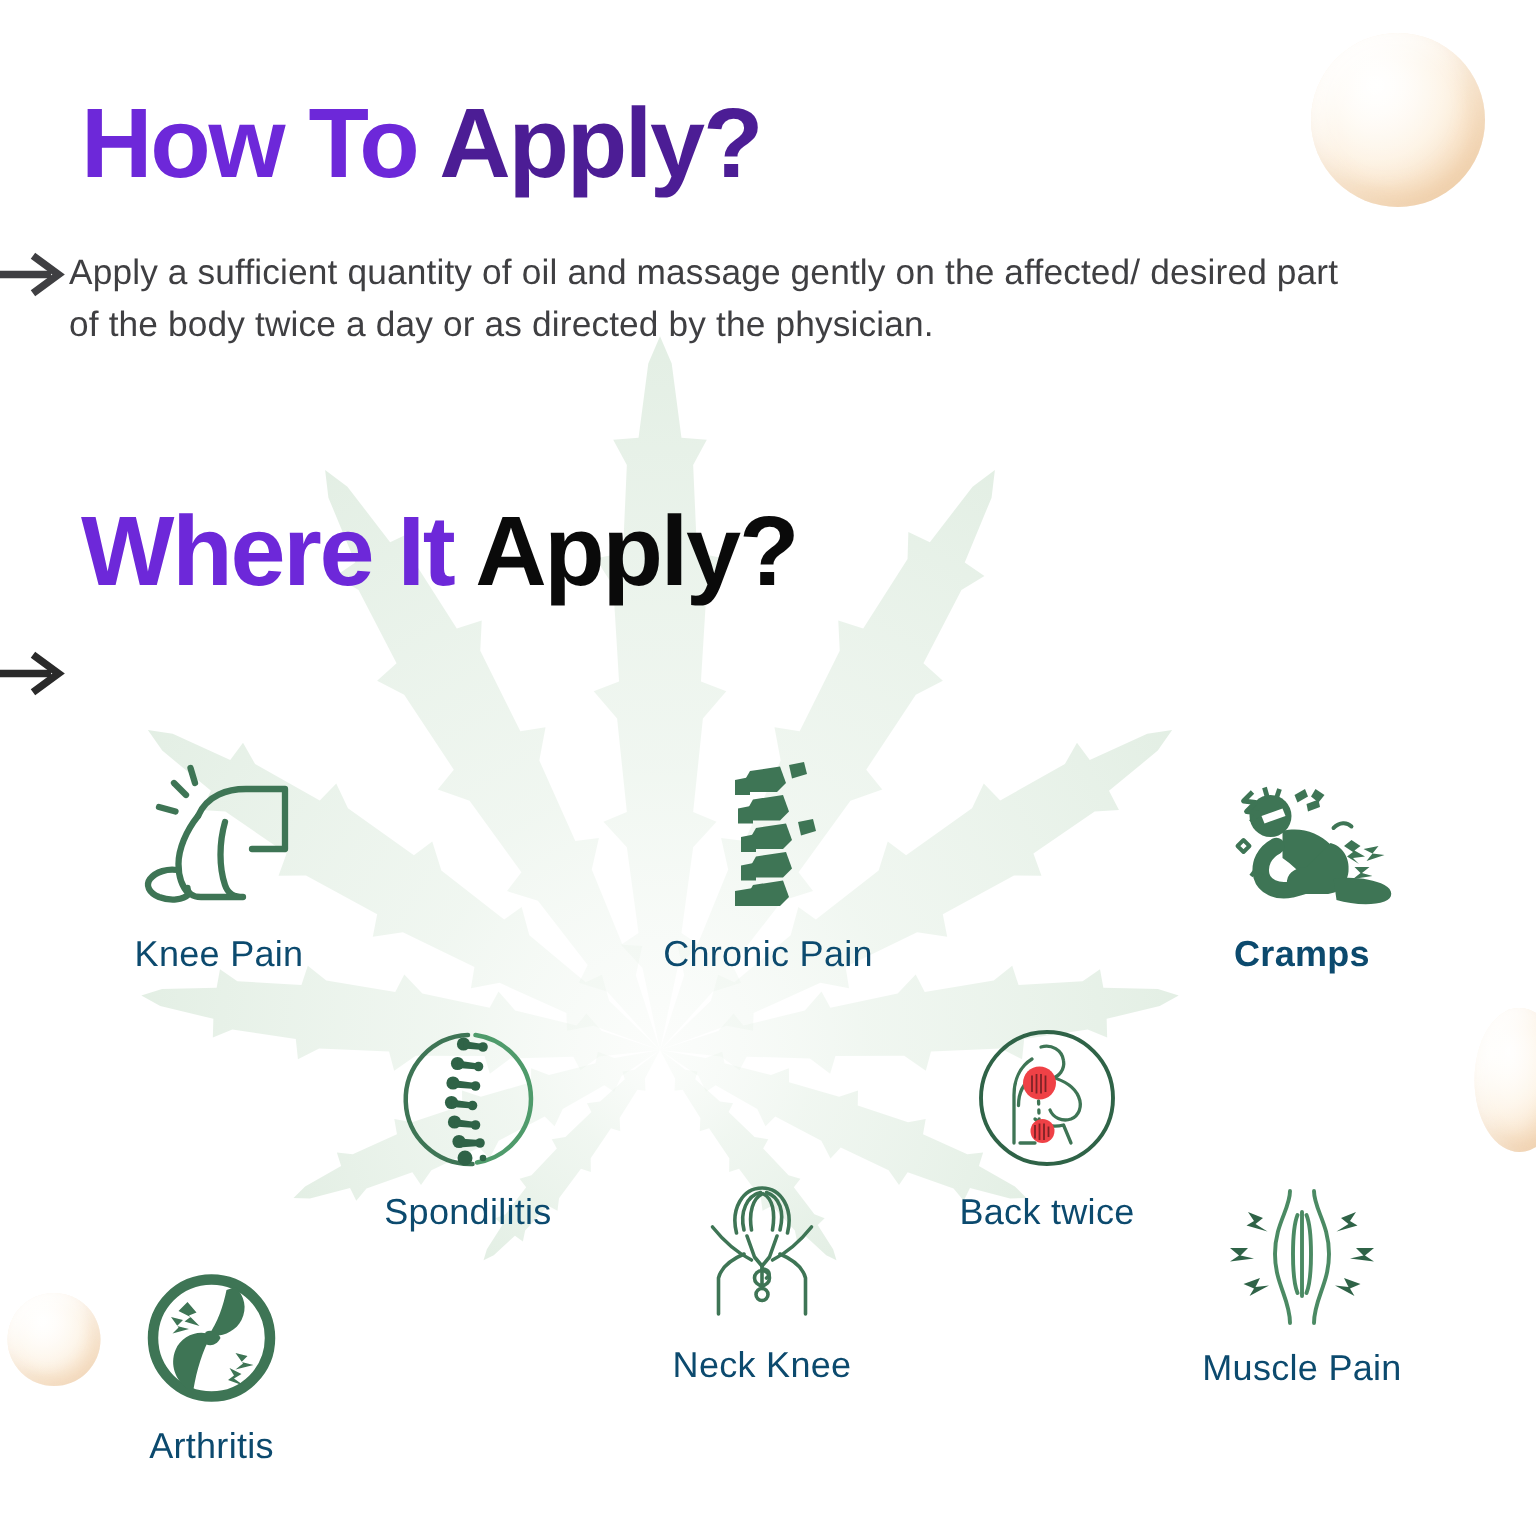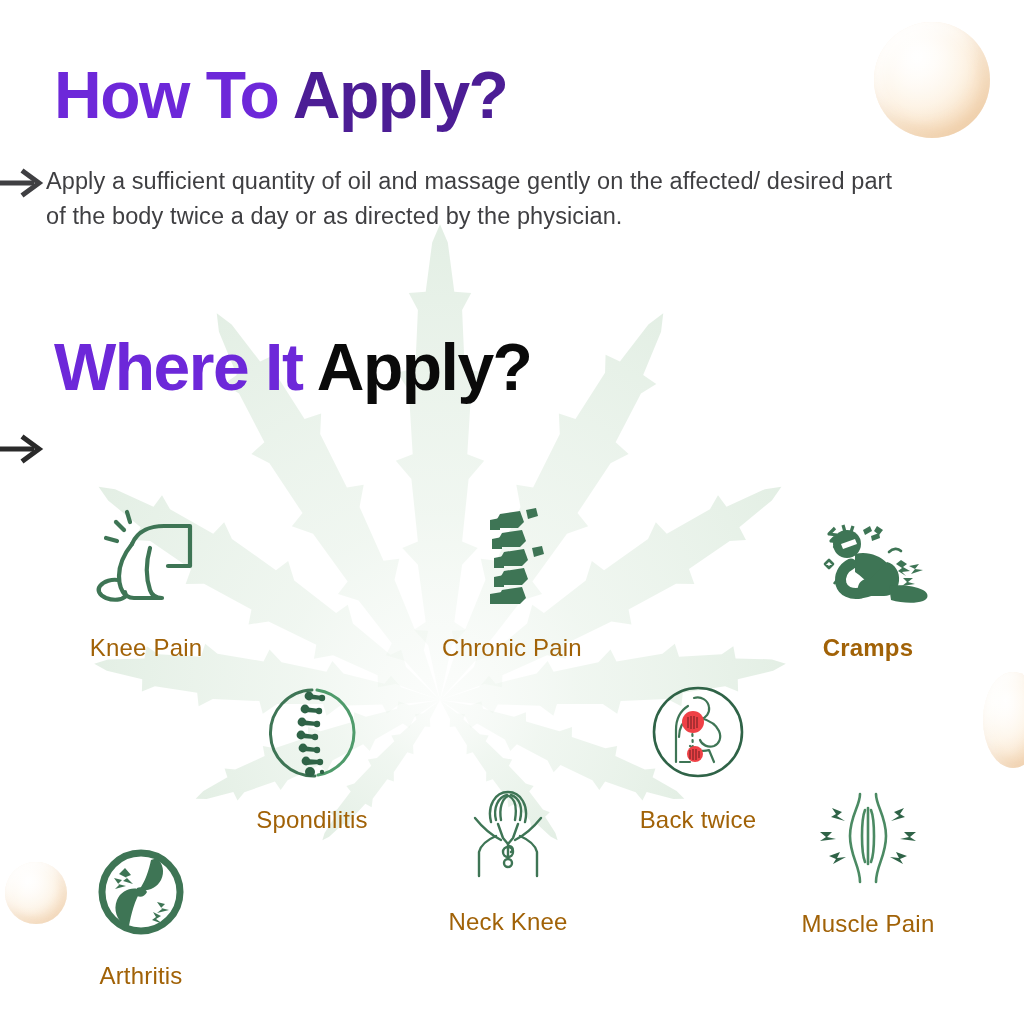--- a/index.html
+++ b/index.html
@@ -82,25 +82,25 @@
     line-height:35px;
     letter-spacing:.1px;
     margin-left:0px;
   }
   #bullet-helps .bullet-text{font-size:23px;line-height:30px;}
 
   
   .cell{position:absolute;display:flex;flex-direction:column;align-items:center;}
   .cell .glyph{display:block;}
   .cell .cap{
-    color:#a16207;
+    color:#0c4a6e;
     font-size:24px;
     letter-spacing:.2px;
     white-space:nowrap;
-    margin-top:20px;
+    margin-top:8px;
   }
 
   #cell-knee-pain     {left:46px; top:508px; width:200px;}
   #cell-chronic-pain  {left:412px;top:508px; width:200px;}
   #cell-cramps        {left:768px;top:508px; width:200px;font-weight:bold;}
 
   #cell-spondilitis   {left:212px;top:684px; width:200px;}
   #cell-back-pain     {left:598px;top:684px; width:200px;}
 
   #cell-arthritis     {left:41px; top:846px; width:200px;}

